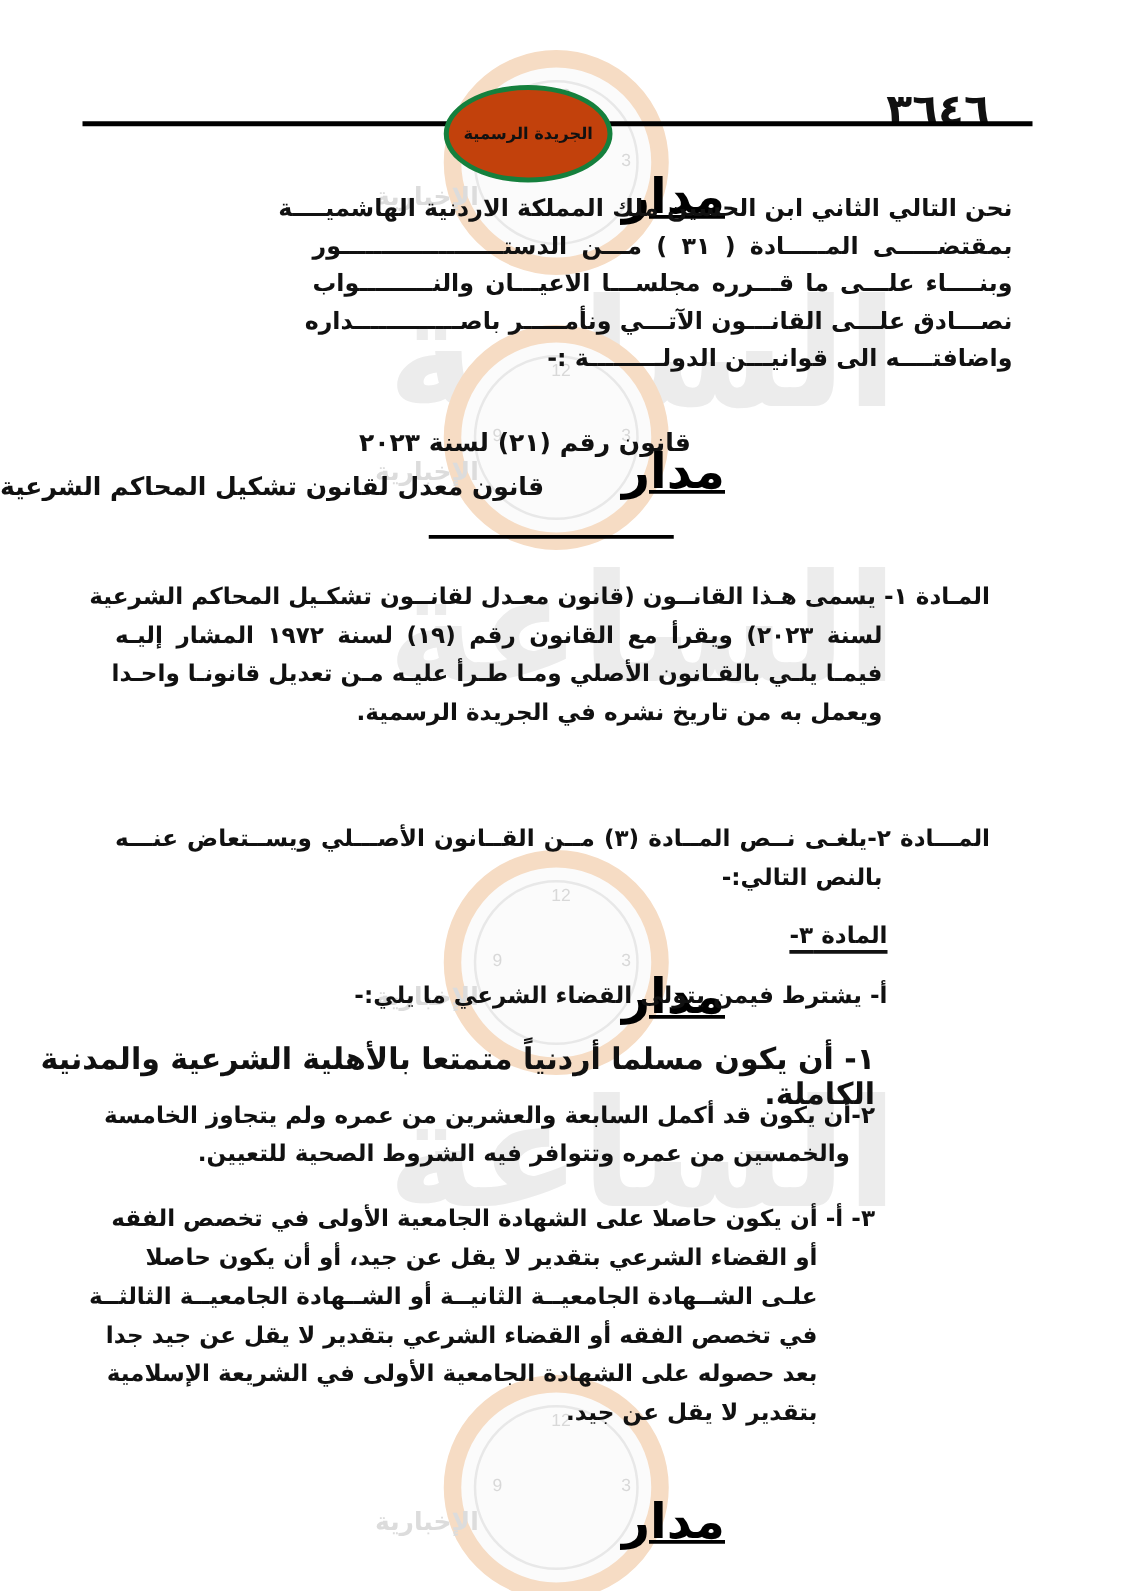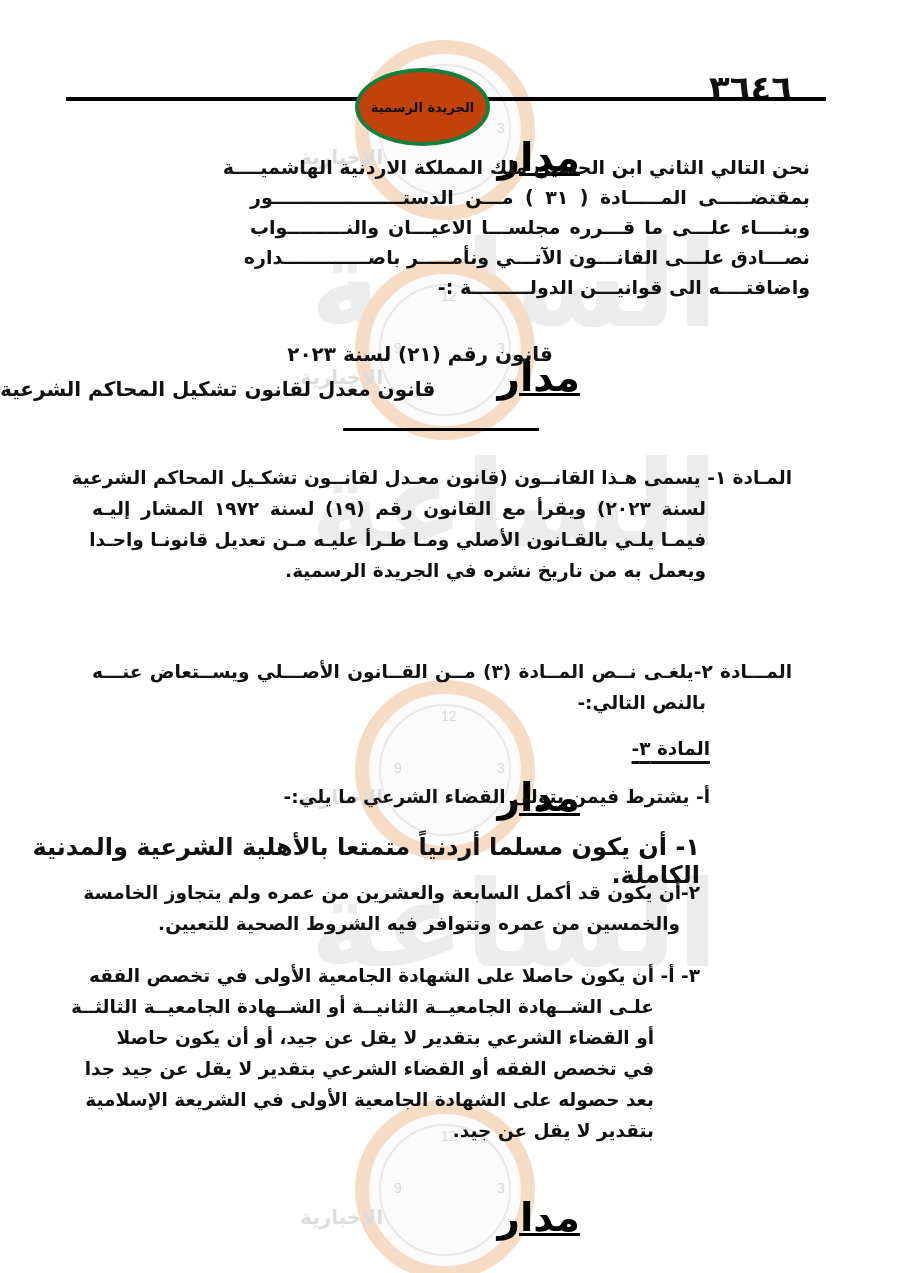--- a/index.html
+++ b/index.html
@@ -124,18 +124,18 @@
 
 <div class="rtl art3-head">المادة ٣-</div>
 <div class="rtl cond-a">أ- يشترط فيمن يتولى القضاء الشرعي ما يلي:-</div>
 <div class="rtl item1">١- أن يكون مسلما أردنياً متمتعا بالأهلية الشرعية والمدنية الكاملة.</div>
 <div class="rtl item2">
   <span class="just">٢-أن يكون قد أكمل السابعة والعشرين من عمره ولم يتجاوز الخامسة</span>
   <span class="block" style="padding-right:20px">والخمسين من عمره وتتوافر فيه الشروط الصحية للتعيين.</span>
 </div>
 <div class="rtl item3">
   <span class="just">٣- أ- أن يكون حاصلا على الشهادة الجامعية الأولى في تخصص الفقه</span>
+  <span class="just" style="padding-right:46px">أو القضاء الشرعي بتقدير لا يقل عن جيد، أو أن يكون حاصلا</span>
   <span class="just" style="padding-right:46px">علـى الشــهادة الجامعيــة الثانيــة أو الشــهادة الجامعيــة الثالثــة</span>
-  <span class="just" style="padding-right:46px">أو القضاء الشرعي بتقدير لا يقل عن جيد، أو أن يكون حاصلا</span>
   <span class="just" style="padding-right:46px">في تخصص الفقه أو القضاء الشرعي بتقدير لا يقل عن جيد جدا</span>
   <span class="just" style="padding-right:46px">بعد حصوله على الشهادة الجامعية الأولى في الشريعة الإسلامية</span>
   <span class="block" style="padding-right:46px">بتقدير لا يقل عن جيد.</span>
 </div>
 
 </body></html>

